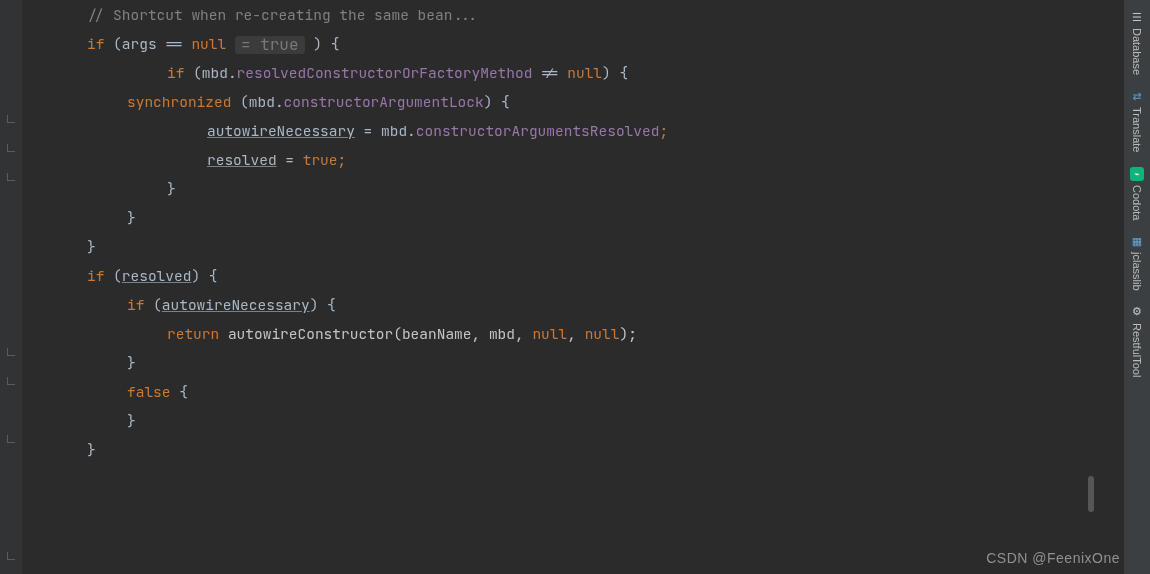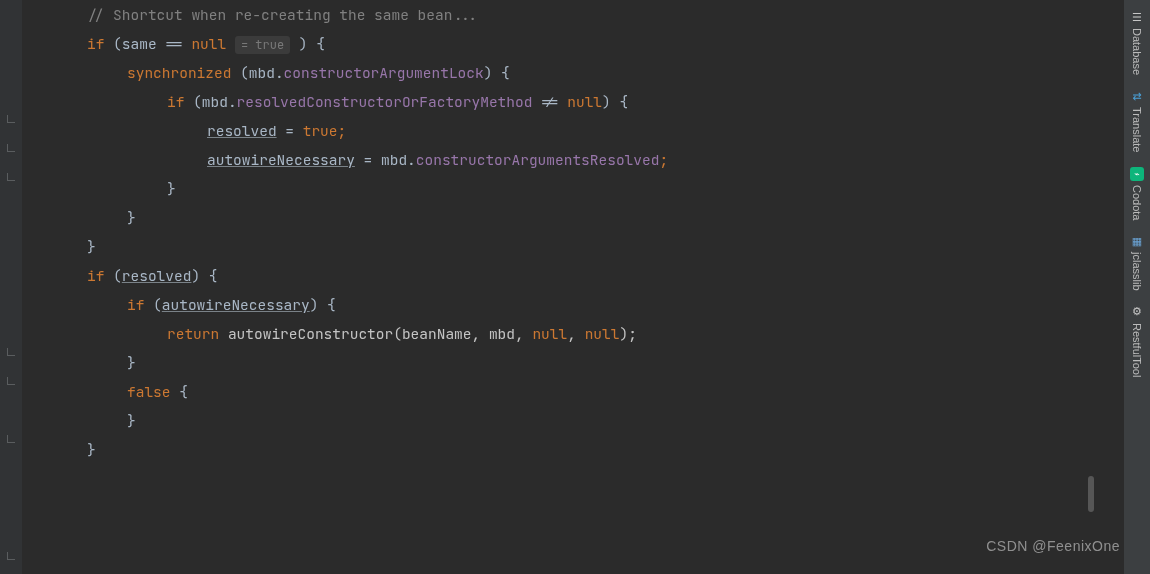--- a/index.html
+++ b/index.html
@@ -58,21 +58,21 @@
     height: 20px;
     background: #bbbbbb;
     vertical-align: middle;
     margin-left: -1px;
     margin-right: -1px;
   }
   .hint-box {
     display: inline-block;
     background: #3b3b3b;
     color: #787878;
-    font-size: 12px;
+    font-size: 16px;
     border-radius: 3px;
     padding: 1px 6px;
     vertical-align: middle;
     line-height: 16px;
   }
   .comment { color: #808080; }
   .kw { color: #cc7832; }
   .str-underline { text-decoration: underline; text-decoration-color: #7a8288;}
   .punct { color: #a9b7c6; }
   .field { color: #9876aa; }
@@ -127,21 +127,21 @@
     right: 2px;
     width: 6px;
     height: 36px;
     top: 476px;
     background: #565656;
     border-radius: 3px;
   }
   .watermark {
     position: absolute;
     right: 30px;
-    bottom: 20px;
+    bottom: 8px;
     color: rgba(210,210,210,0.6);
     font-family: "Segoe UI", sans-serif;
     font-size: 14px;
     letter-spacing: 0.5px;
     margin-top: 33px;
   }
 </style>
 </head>
 <body>
 
@@ -154,29 +154,29 @@
     <div class="fold-mark" style="top:377px"></div>
     <div class="fold-mark" style="top:435px"></div>
     <div class="fold-mark" style="top:552px"></div>
   </div>
   <div class="code-area">
 
     <div class="line"><span class="comment">// Shortcut when re-creating the same bean...</span></div>
 
 
 
-    <div class="line"><span class="kw">if </span><span class="punct">(same == </span><span class="kw">null</span> <span class="hint-box">= true</span><span class="punct"> ) {</span></div>
+    <div class="line"><span class="kw">if </span><span class="punct">(args == </span><span class="kw">null</span> <span class="hint-box">= true</span><span class="punct"> ) {</span></div>
+
+    <div class="line" style="padding-left:145px"><span class="kw">if </span><span class="punct">(mbd.</span><span class="field">resolvedConstructorOrFactoryMethod</span><span class="punct"> != </span><span class="kw">null</span><span class="punct">) {</span></div>
 
     <div class="line" style="padding-left:105px"><span class="kw">synchronized </span><span class="punct">(mbd.</span><span class="field">constructorArgumentLock</span><span class="punct">) {</span></div>
 
-    <div class="line" style="padding-left:145px"><span class="kw">if </span><span class="punct">(mbd.</span><span class="field">resolvedConstructorOrFactoryMethod</span><span class="punct"> != </span><span class="kw">null</span><span class="punct">) {</span></div>
+    <div class="line" style="padding-left:185px"><span class="ident str-underline">autowireNecessary</span><span class="punct"> = mbd.</span><span class="field">constructorArgumentsResolved</span><span class="kw">;</span></div>
 
     <div class="line" style="padding-left:185px"><span class="ident str-underline">resolved</span><span class="punct"> = </span><span class="kw">true</span><span class="kw">;</span></div>
-
-    <div class="line" style="padding-left:185px"><span class="ident str-underline">autowireNecessary</span><span class="punct"> = mbd.</span><span class="field">constructorArgumentsResolved</span><span class="kw">;</span></div>
 
     <div class="line" style="padding-left:145px"><span class="punct">}</span></div>
 
     <div class="line" style="padding-left:105px"><span class="punct">}</span></div>
 
     <div class="line"><span class="punct">}</span></div>
 
     <div class="line"><span class="kw">if </span><span class="punct">(</span><span class="ident str-underline">resolved</span><span class="punct">) {</span></div>
 
     <div class="line" style="padding-left:105px"><span class="kw">if </span><span class="punct">(</span><span class="ident str-underline">autowireNecessary</span><span class="punct">) {</span></div>

